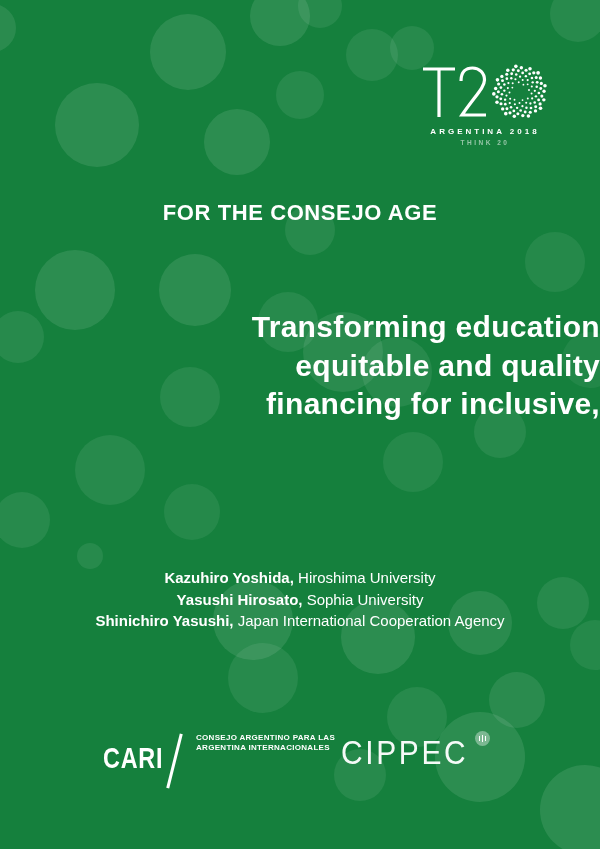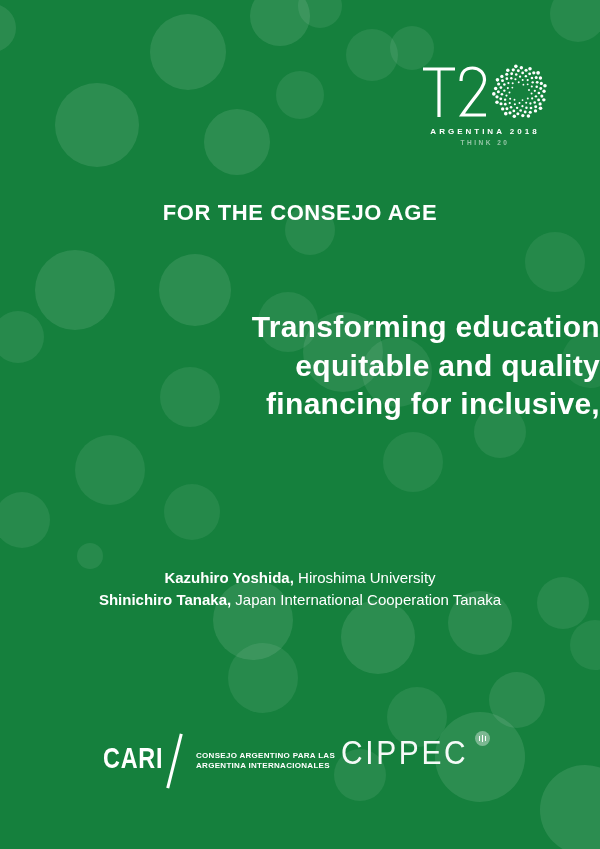--- a/index.html
+++ b/index.html
@@ -107,21 +107,21 @@
     left: 70px;
     top: 0px;
     width: 3px;
     height: 56px;
     background: #ffffff;
     transform: rotate(14deg);
   }
   .cari-tagline {
     position: absolute;
     left: 93px;
-    top: 18px;
+    top: 0;
     font-size: 8px;
     line-height: 10px;
     font-weight: bold;
     letter-spacing: 0.3px;
     text-align: left;
     white-space: nowrap;
   }
   .cippec {
     position: absolute;
     left: 341px;
@@ -324,22 +324,26 @@
     <div>equitable and quality</div>
     <div>financing for inclusive,</div>
   </div>
 
   <div class="authors">
     <div>
       <span class="author-name">Kazuhiro Yoshida,</span>
       <span class="author-affil">Hiroshima University</span>
     </div>
     <div>
-      <span class="author-name">Shinichiro Tanaka,</span>
-      <span class="author-affil">Japan International Cooperation Tanaka</span>
+      <span class="author-name">Yasushi Hirosato,</span>
+      <span class="author-affil">Sophia University</span>
+    </div>
+    <div>
+      <span class="author-name">Shinichiro Yasushi,</span>
+      <span class="author-affil">Japan International Cooperation Agency</span>
     </div>
   </div>
 
   <div class="cari">
     <span class="cari-name">CARI</span>
     <span class="cari-slash"></span>
     <span class="cari-tagline">
       <span>CONSEJO ARGENTINO PARA LAS</span><br>
       <span>ARGENTINA INTERNACIONALES</span>
     </span>

